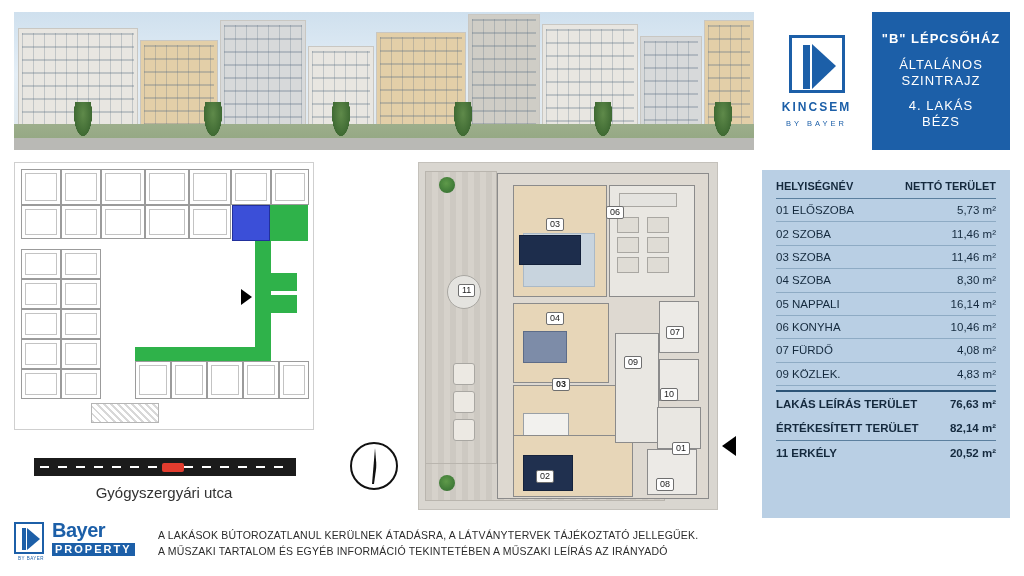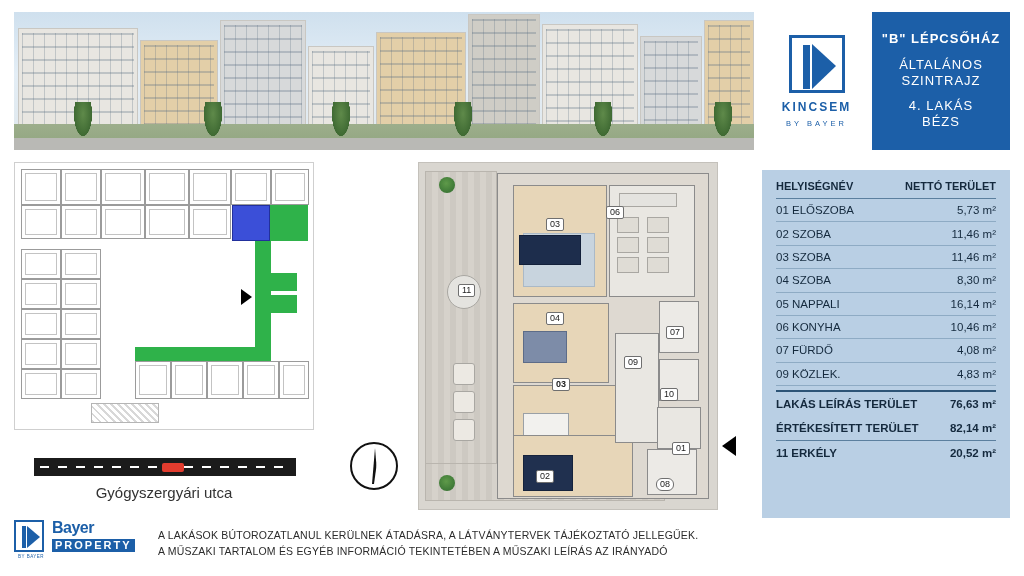--- a/index.html
+++ b/index.html
@@ -274,21 +274,21 @@
   .fl-k:after {
     content:""; position:absolute; left:11px; top:4px;
     width:0;height:0;border-left:13px solid #1c5fa8;
     border-top:11px solid transparent;border-bottom:11px solid transparent;
   }
   .fl-kcap { position:absolute; left:0; bottom:-9px; width:30px; text-align:center; font-size:4.5px; letter-spacing:.5px; color:#1c5fa8;}
   .fl-bayer {
     line-height: 1;
   }
   .fl-bayer .b1 {
-    font-size: 16px; font-weight: bold; color: #1c5fa8; letter-spacing: -0.5px;
+    font-size: 20px; font-weight: bold; color: #1c5fa8; letter-spacing: -0.5px;
   }
   .fl-bayer .b2 {
     font-size: 11px; font-weight: bold; color: #fff; background:#1c5fa8;
     letter-spacing: 2px; padding: 1px 3px; display:inline-block; margin-top:2px;
   }
   .footer-text {
     position: absolute; left: 158px; top: 528px; width: 600px;
     font-size: 10.5px; line-height: 1.5; color: #2b2b2b;
     letter-spacing: .2px;
   }
@@ -512,21 +512,21 @@
 
 <div class="rlabel" style="left:546px; top:218px;">03</div>
 <div class="rlabel" style="left:606px; top:206px;">06</div>
 <div class="rlabel" style="left:546px; top:312px;">04</div>
 <div class="rlabel" style="left:552px; top:378px;font-weight:bold;">03</div>
 <div class="rlabel" style="left:536px; top:470px;">02</div>
 <div class="rlabel" style="left:624px; top:356px;">09</div>
 <div class="rlabel" style="left:666px; top:326px;">07</div>
 <div class="rlabel" style="left:660px; top:388px;">10</div>
 <div class="rlabel" style="left:672px; top:442px;">01</div>
-<div class="rlabel" style="left:656px; top:478px;border-radius:6px;">08</div>
+<div class="rlabel" style="left:656px; top:478px;">08</div>
 <div class="rlabel" style="left:458px; top:284px;">11</div>
 
 <div class="compass"></div>
 <div class="fp-arrow"></div>
 
 <div class="table-panel">
   <div class="tp-head">
     <span>HELYISÉGNÉV</span>
     <span>NETTÓ TERÜLET</span>
   </div>

